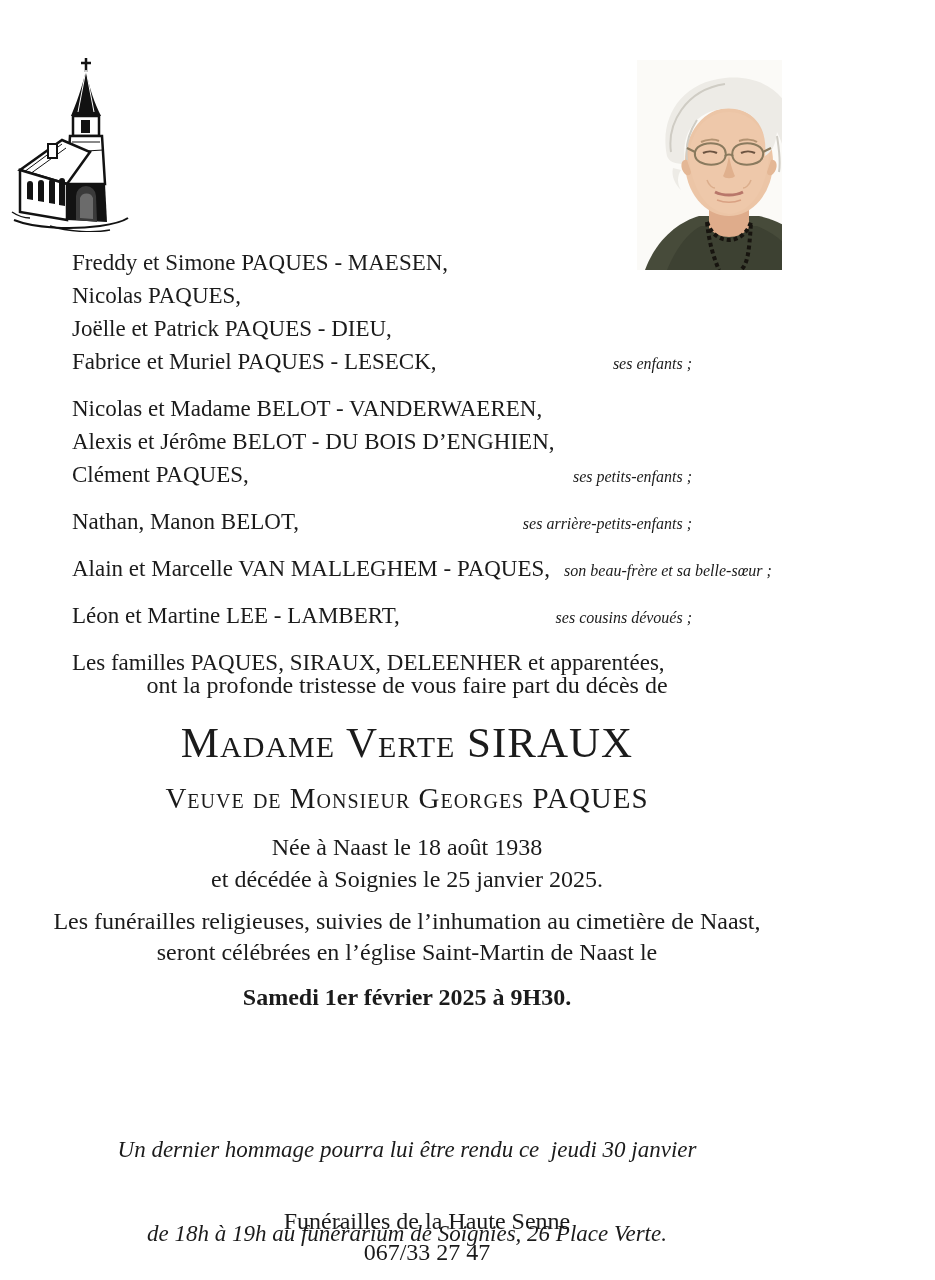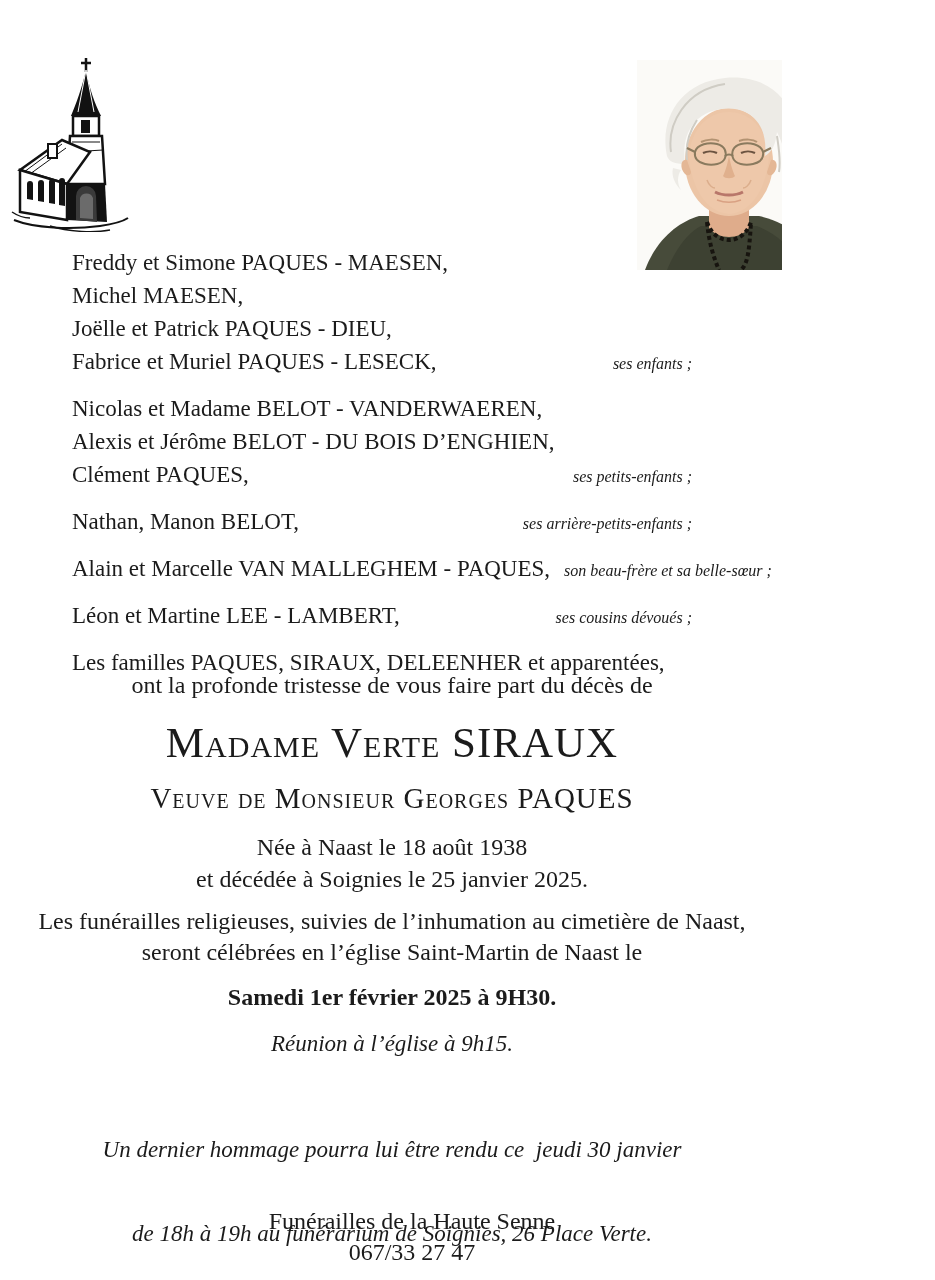--- a/index.html
+++ b/index.html
@@ -53,21 +53,21 @@
   .relation {
     font-style: italic;
     font-size: 16px;
     text-align: right;
     margin-left: 14px;
   }
 
   
   .centered {
     position: absolute;
-    left: 1px;
+    left: 16px;
     width: 100%;
     text-align: center;
   }
   .intro       { top: 672px;  font-size: 24px; }
   .deceased    { top: 718px;  font-size: 43px; font-variant: small-caps; letter-spacing: 1px; }
   .widow       { top: 782px;  font-size: 29px; font-variant: small-caps; letter-spacing: 1px; }
   .dates       { top: 831px;  font-size: 24px; line-height: 32px; }
   .funeral     { top: 906px;  font-size: 24px; line-height: 31px; }
   .ceremony    { top: 984px;  font-size: 24px; font-weight: bold; }
   .meeting     { top: 1031px; font-size: 23px; font-style: italic; }
@@ -157,21 +157,21 @@
     </svg>
   </div>
 
   <div class="family-block">
 
     <div class="family-group">
       <div class="family-line">
         <span>Freddy et Simone PAQUES - MAESEN,</span>
       </div>
       <div class="family-line">
-        <span>Michel MAESEN,</span>
+        <span>Nicolas PAQUES,</span>
       </div>
       <div class="family-line">
         <span>Joëlle et Patrick PAQUES - DIEU,</span>
       </div>
       <div class="family-line">
         <span>Fabrice et Muriel PAQUES - LESECK,</span>
         <span class="relation">ses enfants ;</span>
       </div>
     </div>
 
@@ -228,21 +228,20 @@
     <div>et décédée à Soignies le 25 janvier 2025.</div>
   </div>
 
   <div class="centered funeral">
     <div>Les funérailles religieuses, suivies de l’inhumation au cimetière de Naast,</div>
     <div>seront célébrées en l’église Saint-Martin de Naast le</div>
   </div>
 
   <div class="centered ceremony">Samedi 1er février 2025 à 9H30.</div>
 
-  <div class="centered meeting">Réunion à l’église à 9h15.</div>
 
   <div class="centered tribute">
     <div>Un dernier hommage pourra lui être rendu ce  jeudi 30 janvier</div>
     <div>de 18h à 19h au funérarium de Soignies, 26 Place Verte.</div>
   </div>
 
   <div class="centered footer">
     <div>Funérailles de la Haute Senne</div>
     <div>067/33 27 47</div>
   </div>

